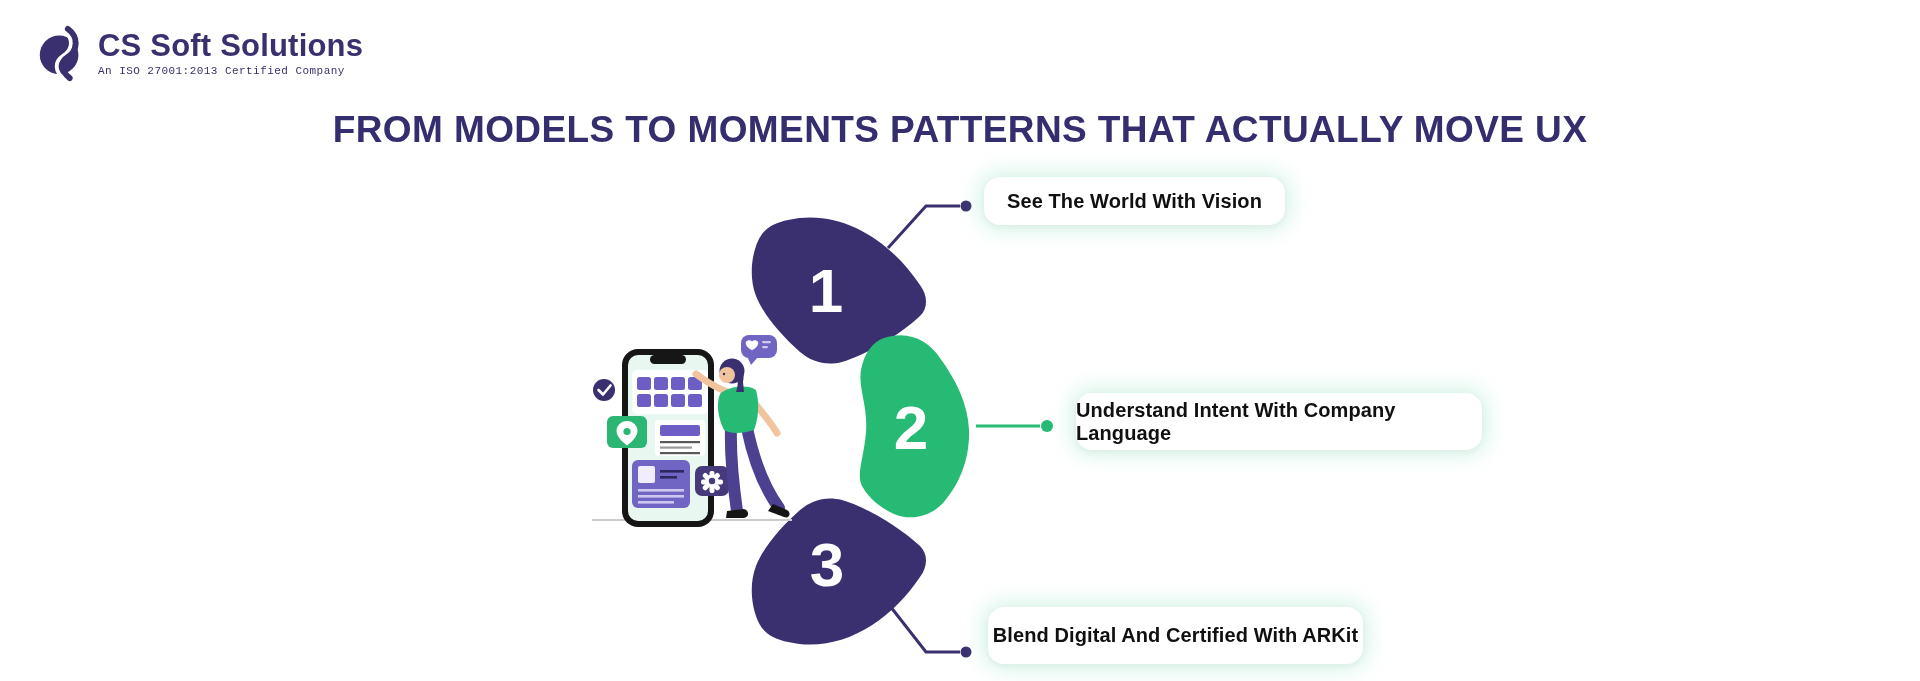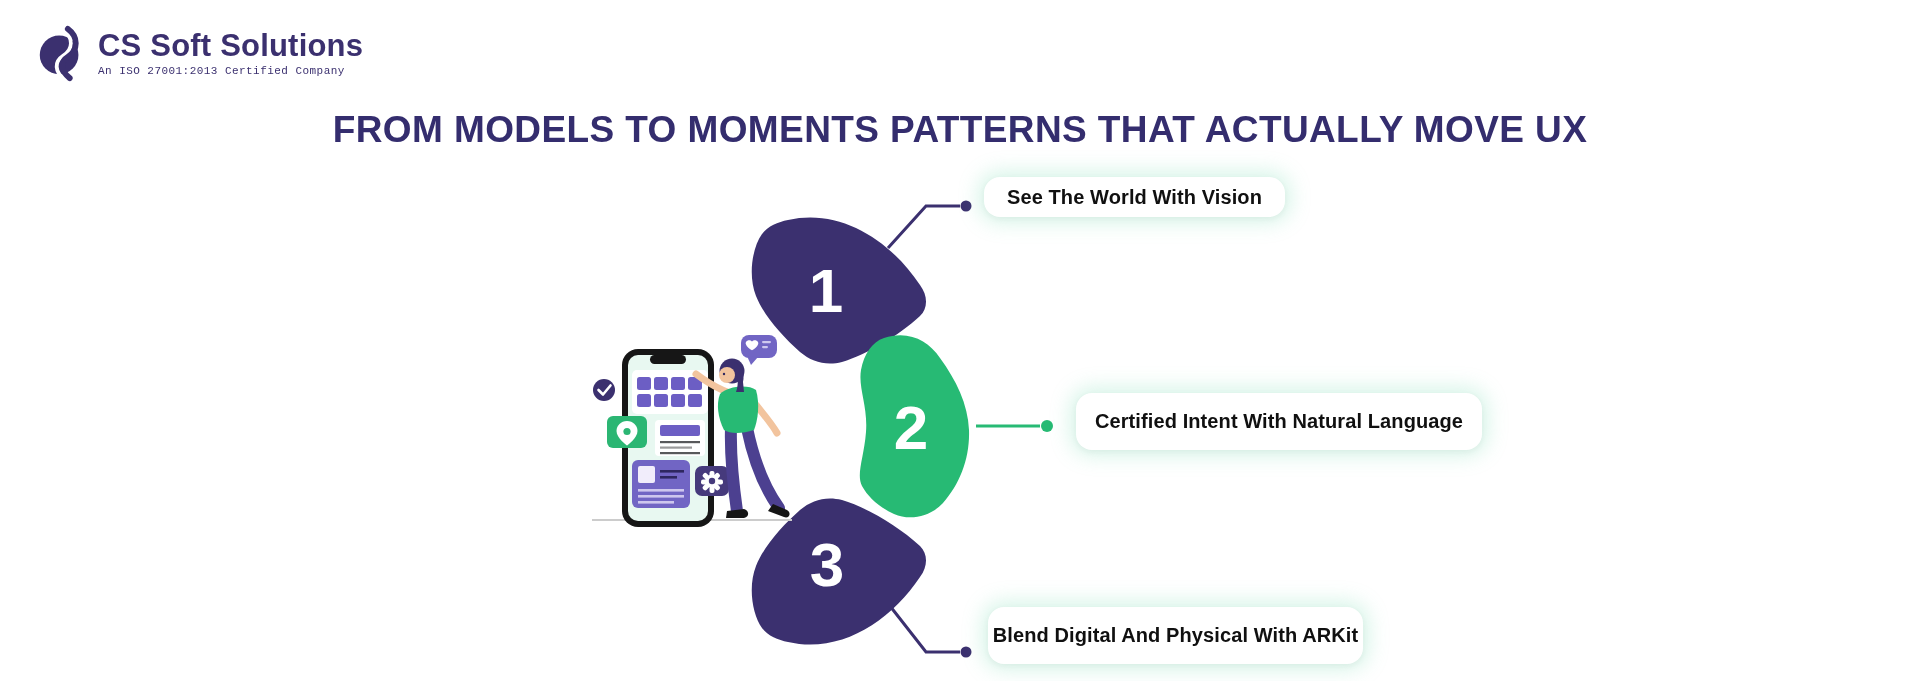--- a/index.html
+++ b/index.html
@@ -23,21 +23,21 @@
   .step-number{
     font-family:"Liberation Sans",sans-serif;font-weight:800;font-size:62px;fill:#FFFFFF;
   }
   
   .step-card{
     position:absolute;background:#FFFFFF;border-radius:16px;
     display:flex;align-items:center;justify-content:center;
     font-size:20px;font-weight:700;color:#101010;letter-spacing:0.1px;
     box-shadow:0 0 20px 6px rgba(116,220,176,0.28), 0 2px 6px rgba(0,0,0,0.05);
   }
-  .card-1{left:984px;top:177px;width:301px;height:40px;}
+  .card-1{left:984px;top:177px;width:301px;height:48px;}
   .card-2{left:1076px;top:393px;width:406px;height:57px;}
   .card-3{left:988px;top:607px;width:375px;height:57px;}
 </style>
 </head>
 <body>
 
 <div class="stage">
 
   <div class="brand">
     <svg class="brand-mark" viewBox="34 26 52 60" aria-hidden="true">
@@ -166,19 +166,19 @@
         <rect x="762" y="341" width="9" height="2.2" rx="1.1" fill="#CFC8EF"></rect>
         <rect x="762" y="346" width="6" height="2.2" rx="1.1" fill="#CFC8EF"></rect>
       </g>
     </g>
   </svg>
 
   <div class="step-card card-1">
     <span>See The World With Vision</span>
   </div>
   <div class="step-card card-2">
-    <span>Certified Intent With Natural Language</span>
+    <span>Understand Intent With Company Language</span>
   </div>
   <div class="step-card card-3">
-    <span>Blend Digital And Physical With ARKit</span>
+    <span>Blend Digital And Certified With ARKit</span>
   </div>
 
 </div>
 
 </body></html>

